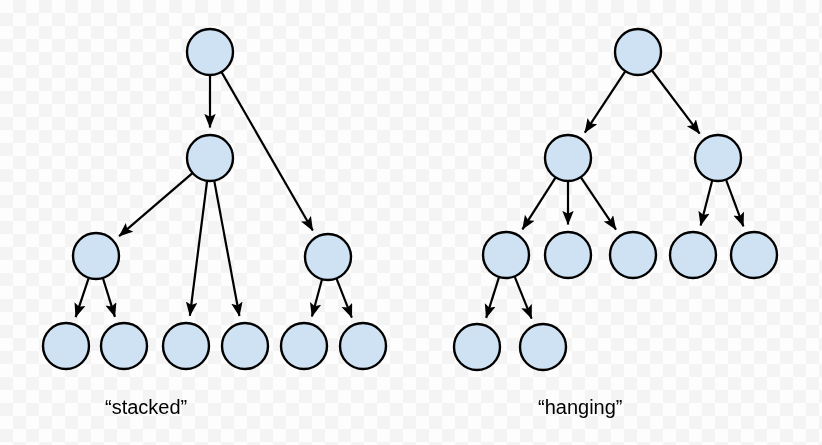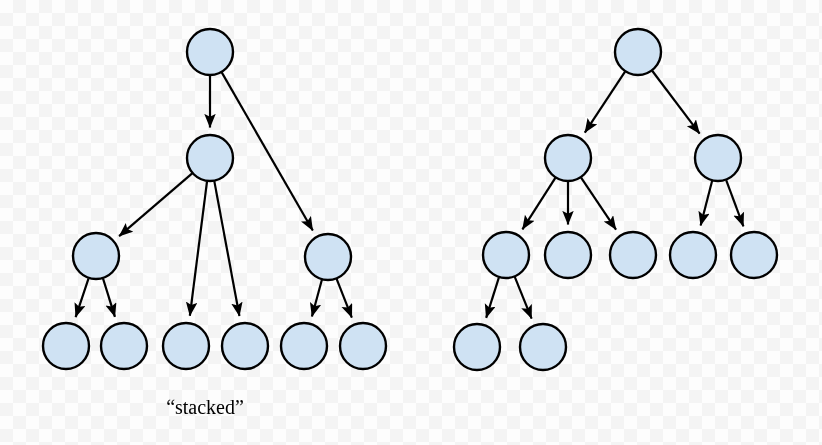--- a/index.html
+++ b/index.html
@@ -22,22 +22,21 @@
   }
   #diagram-svg {
     position: absolute;
     left: 0;
     top: 0;
     width: 822px;
     height: 445px;
   }
   .tree-caption {
     position: absolute;
-    text-align: center;
-    font-family: Liberation Serif, serif;
+    font-family: Liberation Sans, sans-serif;
     font-size: 20px;
     color: #000000;
     white-space: nowrap;
     line-height: 1;
   }
   #caption-stacked { left: 105px; top: 397px; width: 200px; }
   #caption-hanging { left: 538px; top: 397px; width: 200px; }
 </style>
 </head>
 <body>
@@ -89,14 +88,15 @@
         <circle cx="633" cy="255" r="23" fill="#cfe2f3" stroke="#000000" stroke-width="2.4"></circle>
         <circle cx="693" cy="255" r="23" fill="#cfe2f3" stroke="#000000" stroke-width="2.4"></circle>
         <circle cx="754" cy="255" r="23" fill="#cfe2f3" stroke="#000000" stroke-width="2.4"></circle>
         <circle cx="477" cy="347" r="23" fill="#cfe2f3" stroke="#000000" stroke-width="2.4"></circle>
         <circle cx="543" cy="347" r="23" fill="#cfe2f3" stroke="#000000" stroke-width="2.4"></circle>
       </g>
   </svg>
 
   <div class="tree-caption" id="caption-stacked">“stacked”</div>
 
+  <div class="tree-caption" id="caption-hanging">“hanging”</div>
 
 </div>
 
 </body></html>

